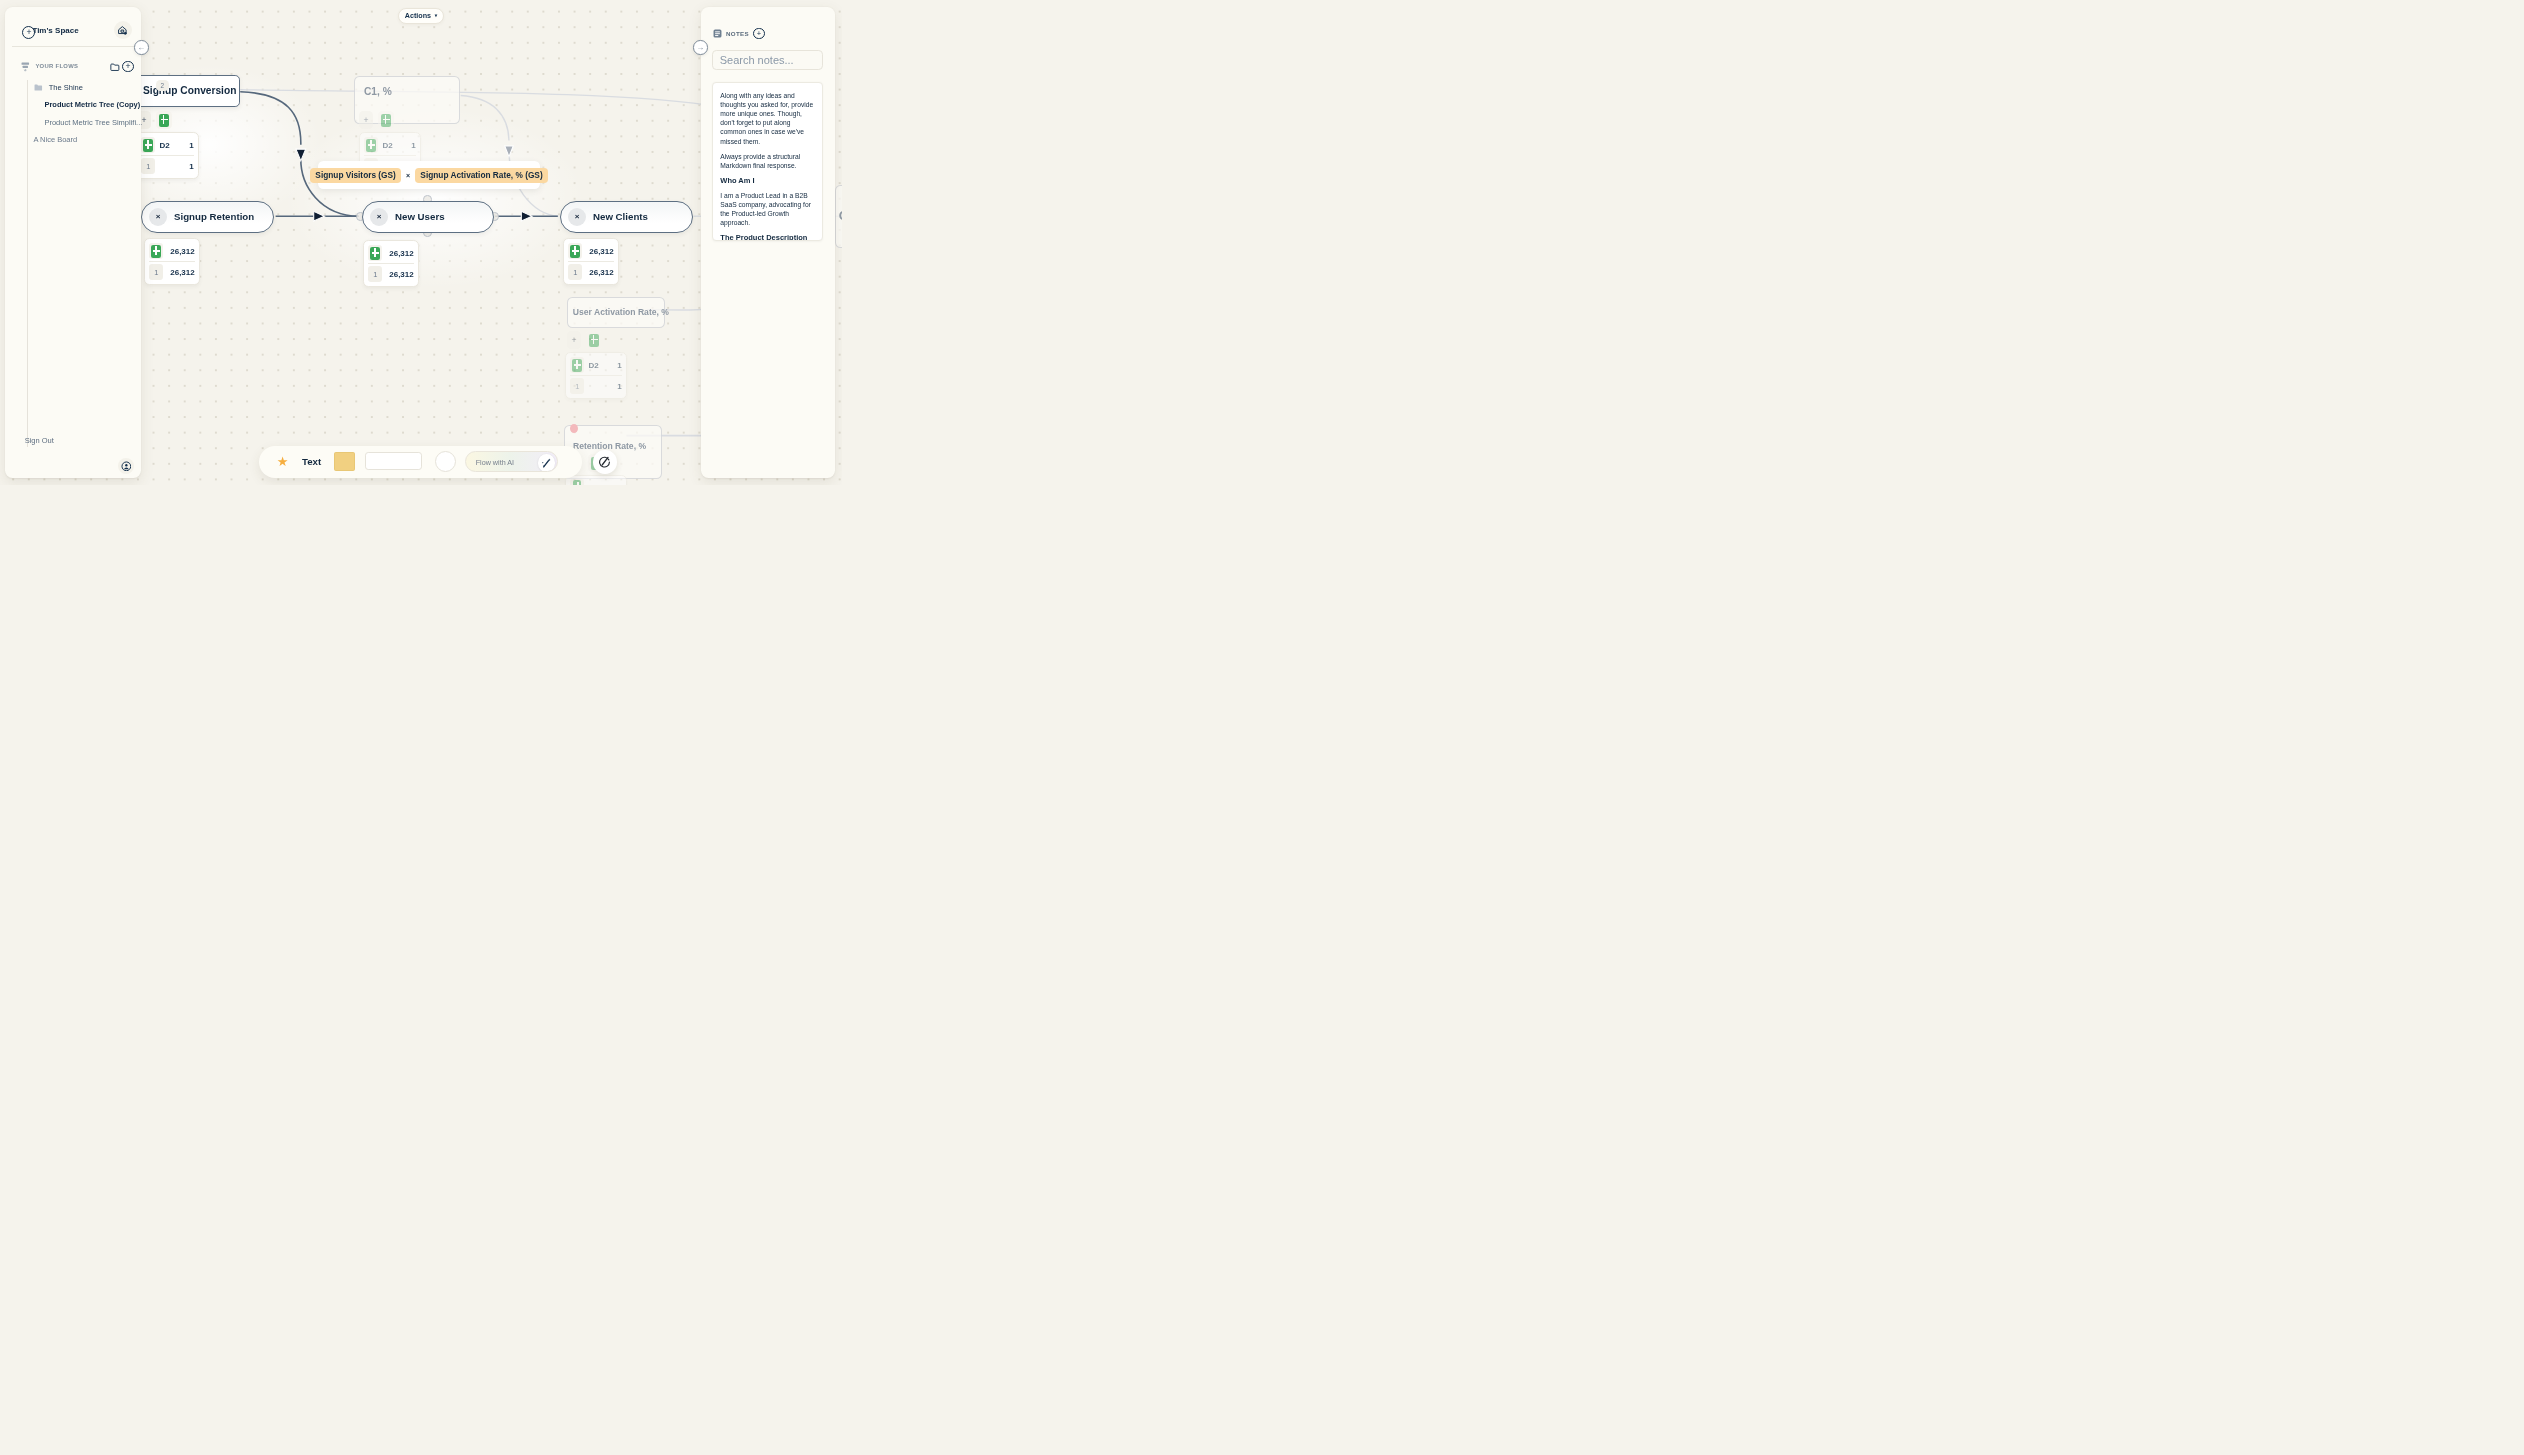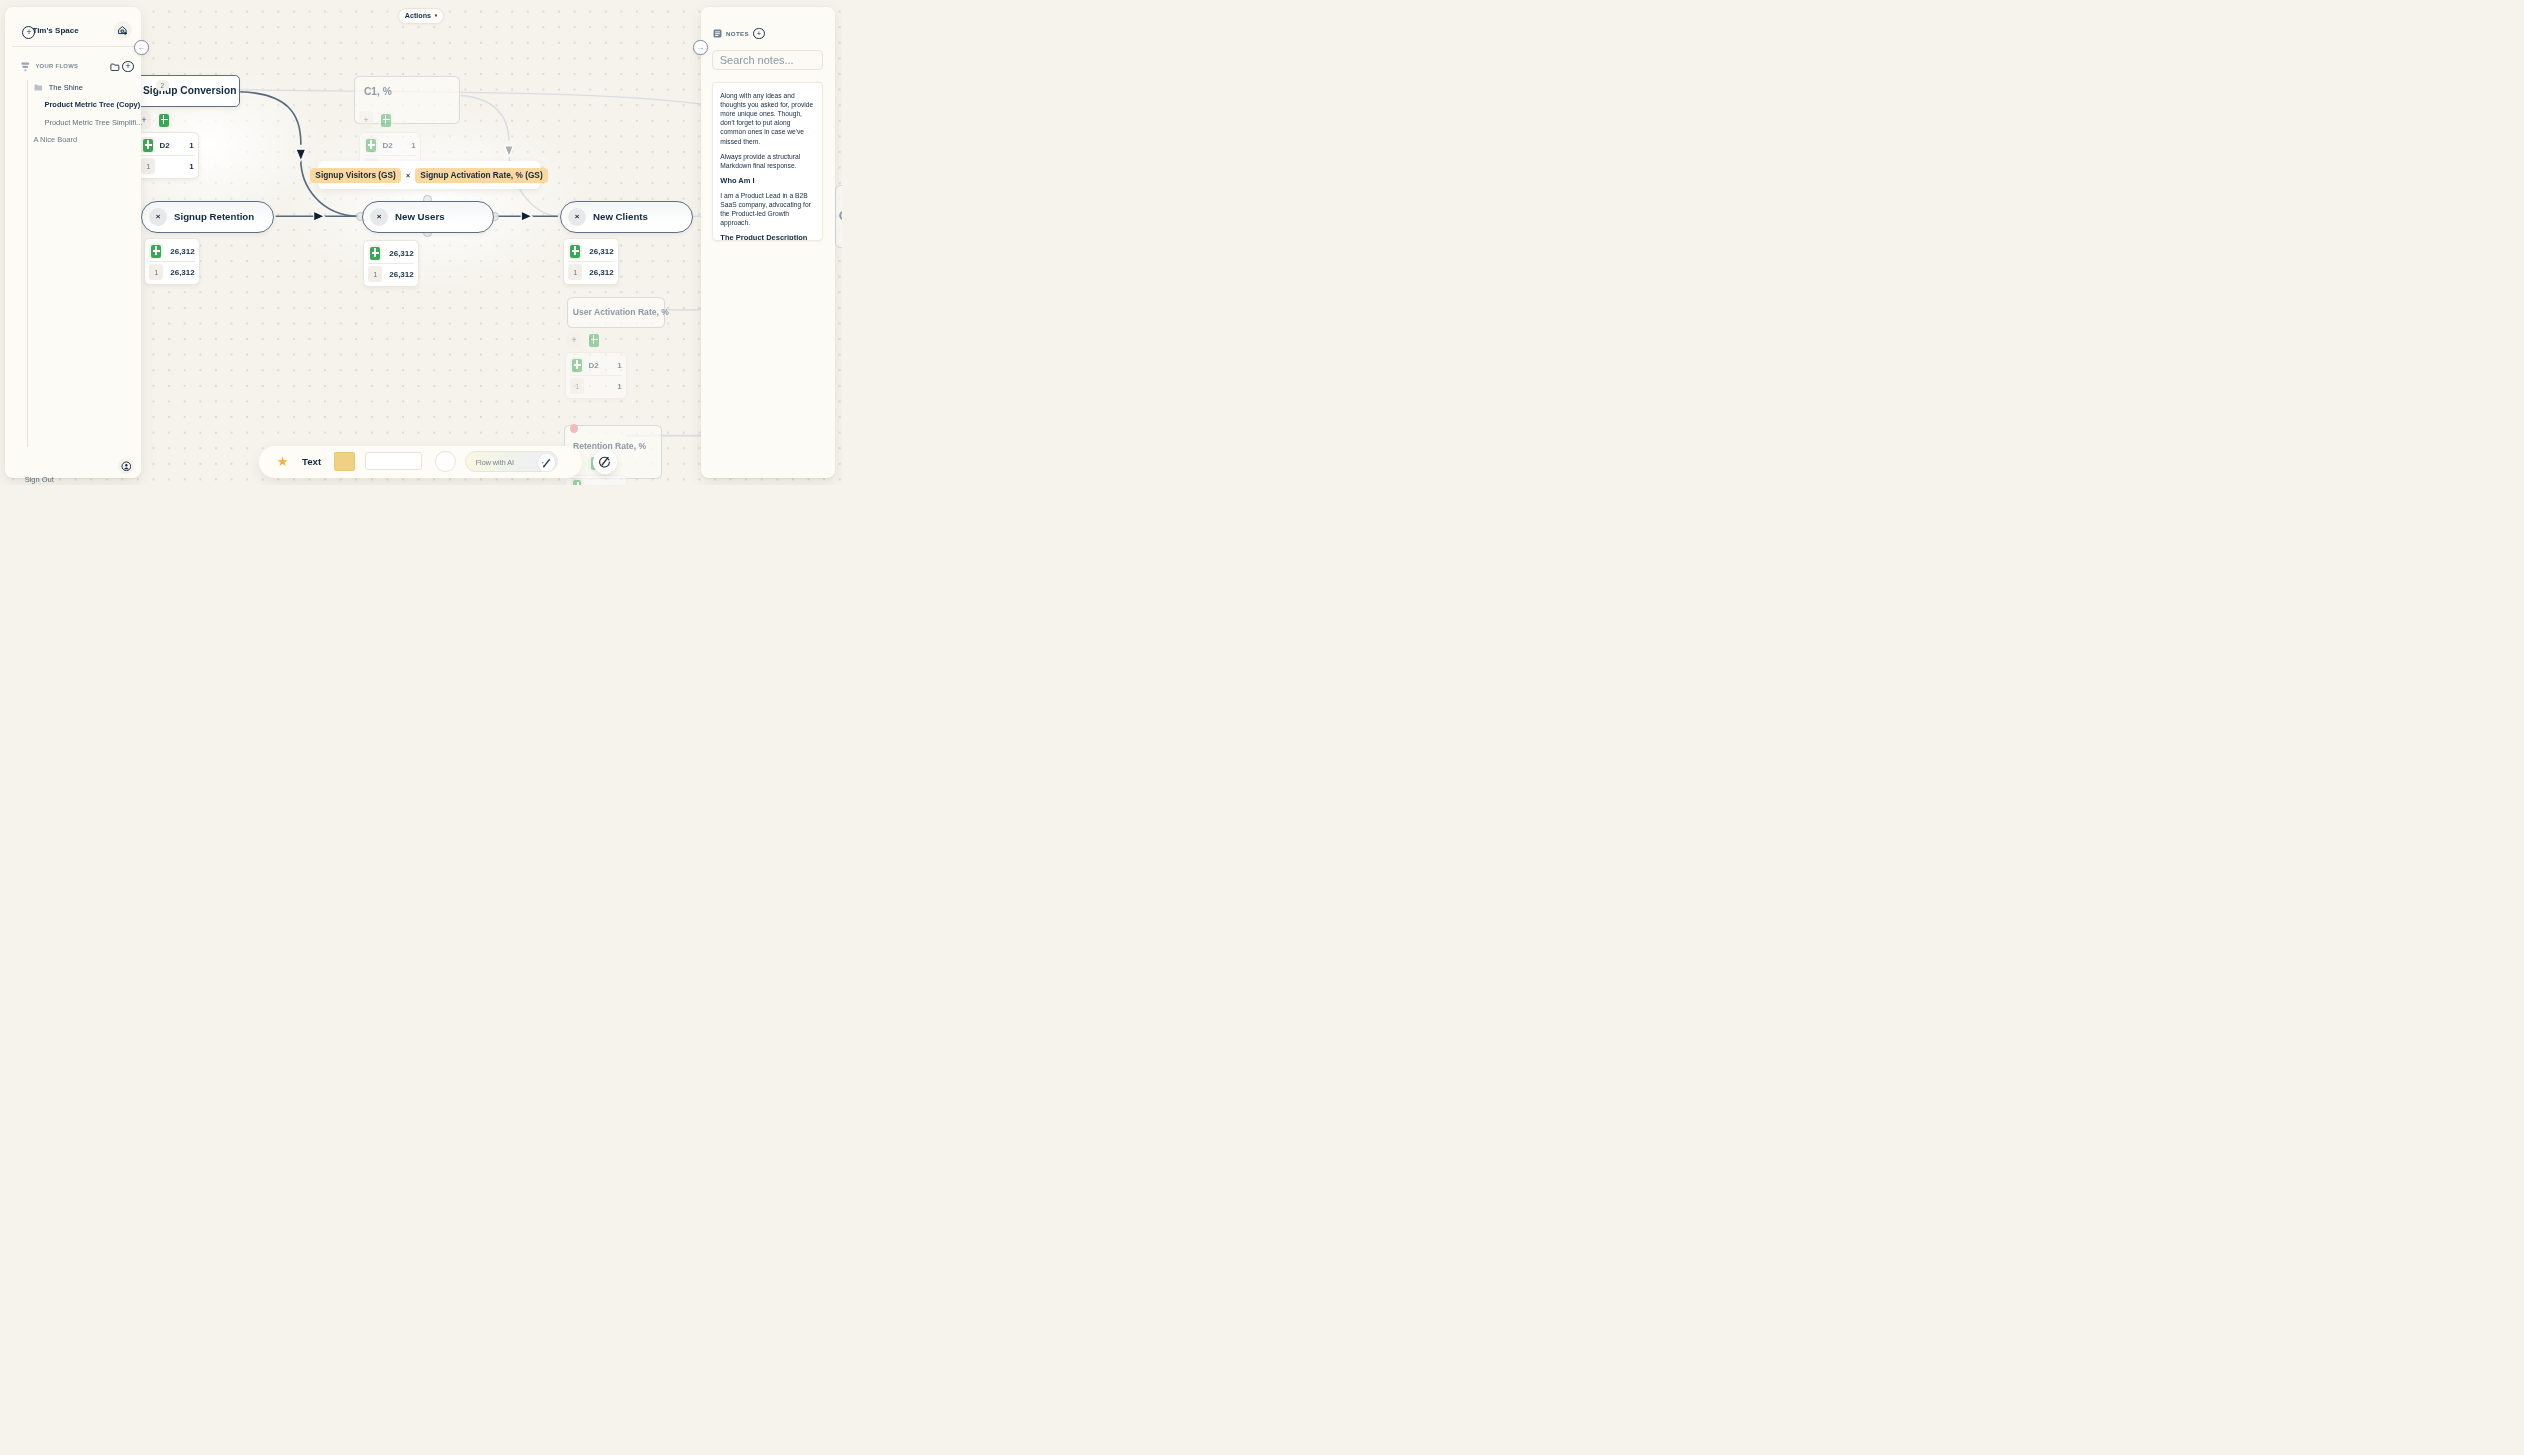--- a/index.html
+++ b/index.html
@@ -39,21 +39,21 @@
   .sb-divider { position:absolute; left:6.4px; right:7.5px; top:39px; height:0.5px; background:#e7e5dc; }
 
   .flows-head { position:absolute; left:0; top:53px; width:100%; height:14px; }
   .flows-label { position:absolute; left:30px; top:3.2px; font-size:5.9px; font-weight:bold;
     letter-spacing:0.3px; color:#7e8b98; }
   .tree-line { position:absolute; left:22px; top:73px; width:0.5px; height:367px; background:#e5e2da; }
 
   .flow-item { position:absolute; font-size:7.5px; white-space:nowrap; cursor:pointer; }
   .badge { position:absolute; right:14px; top:-2.7px; background:#f2f0e9; color:#6b7a8c;
     font-size:6.4px; padding:1.6px 4.8px; border-radius:4.3px; }
-  .signout { position:absolute; left:19.3px; top:468px; font-size:7.5px; color:#5e6e80; cursor:pointer; }
+  .signout { position:absolute; left:19.3px; top:429px; font-size:7.5px; color:#5e6e80; cursor:pointer; }
   .user-btn { position:absolute; right:7.5px; top:451px; width:16px; height:16px;
     background:#f4f2ea; border-radius:50%; }
 
   .collapse-btn { position:absolute; z-index:46; width:14.5px; height:14.5px; background:#fff;
     border:1.1px solid #7e8b99; border-radius:50%; color:#7e8b99; font-size:8px;
     display:flex; align-items:center; justify-content:center; cursor:pointer;
     box-shadow:0 1.1px 3.2px rgba(0,0,0,.08); }
 
   
   .notes-head { position:absolute; left:11.8px; top:20.4px; height:11.8px; display:flex;

